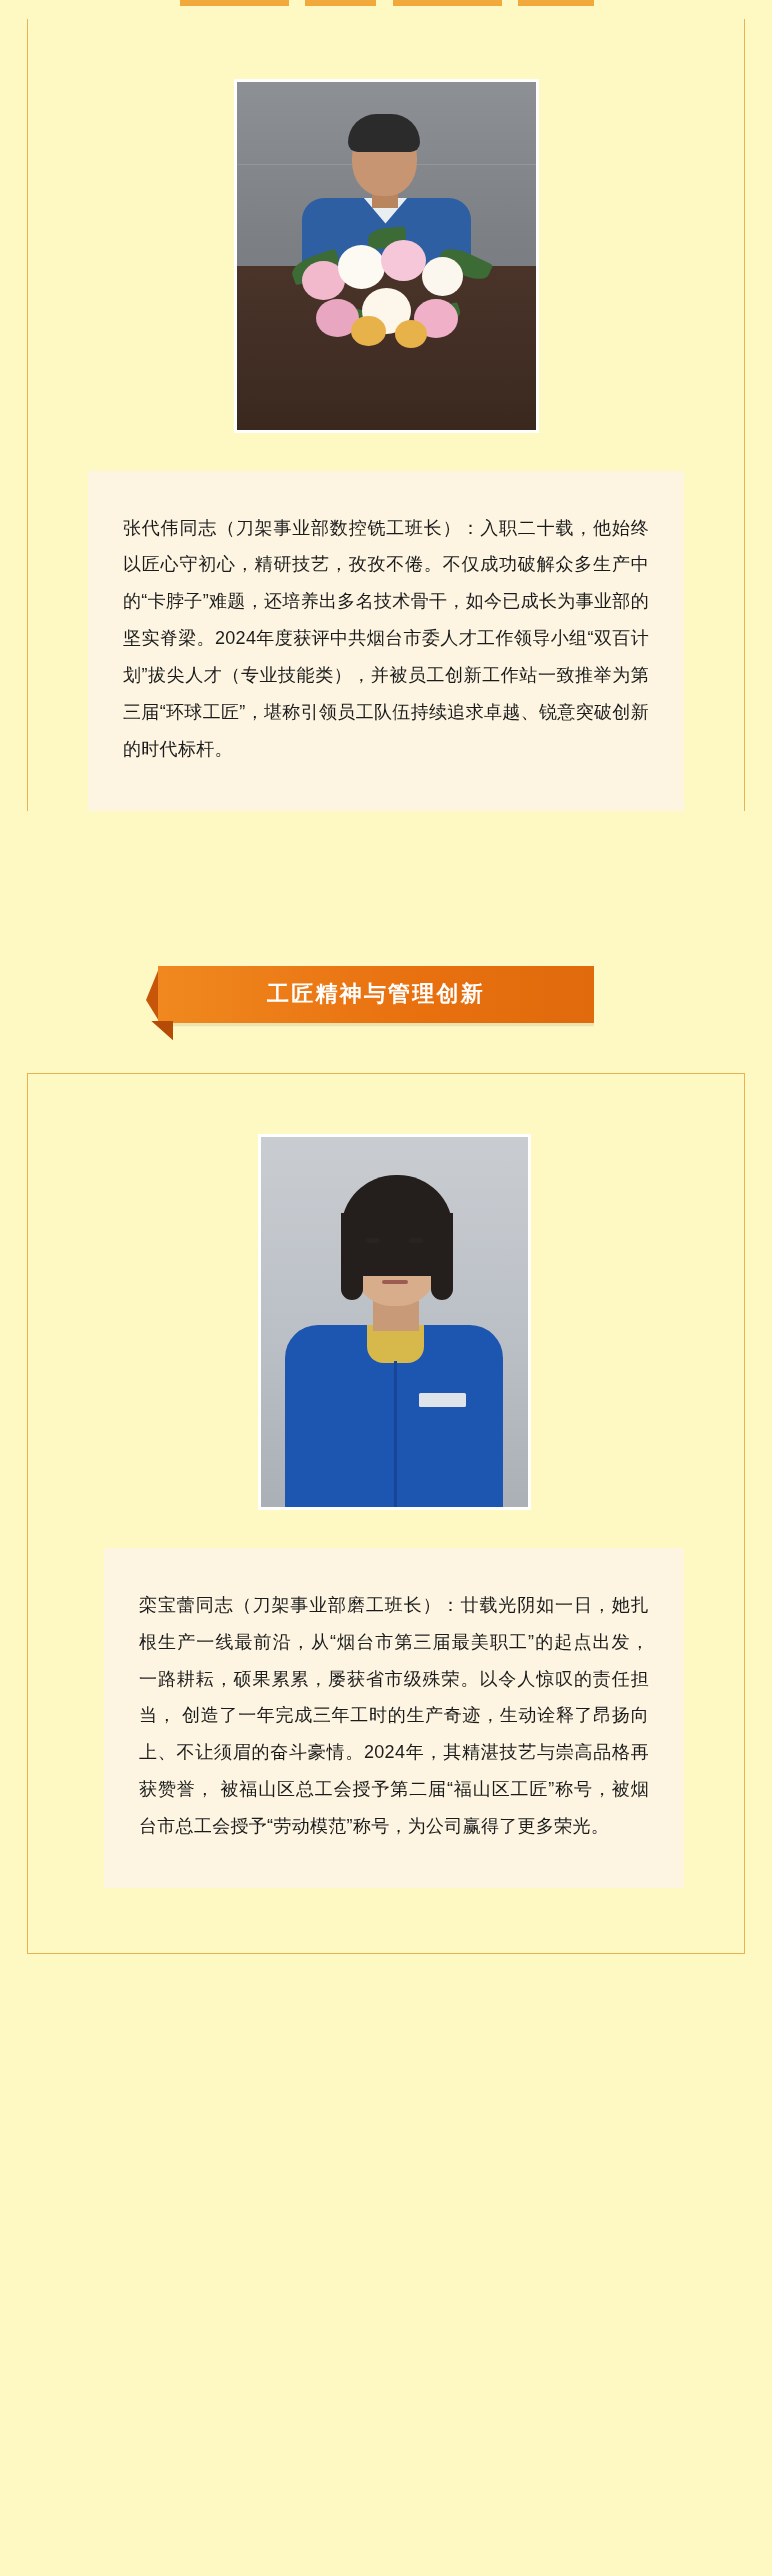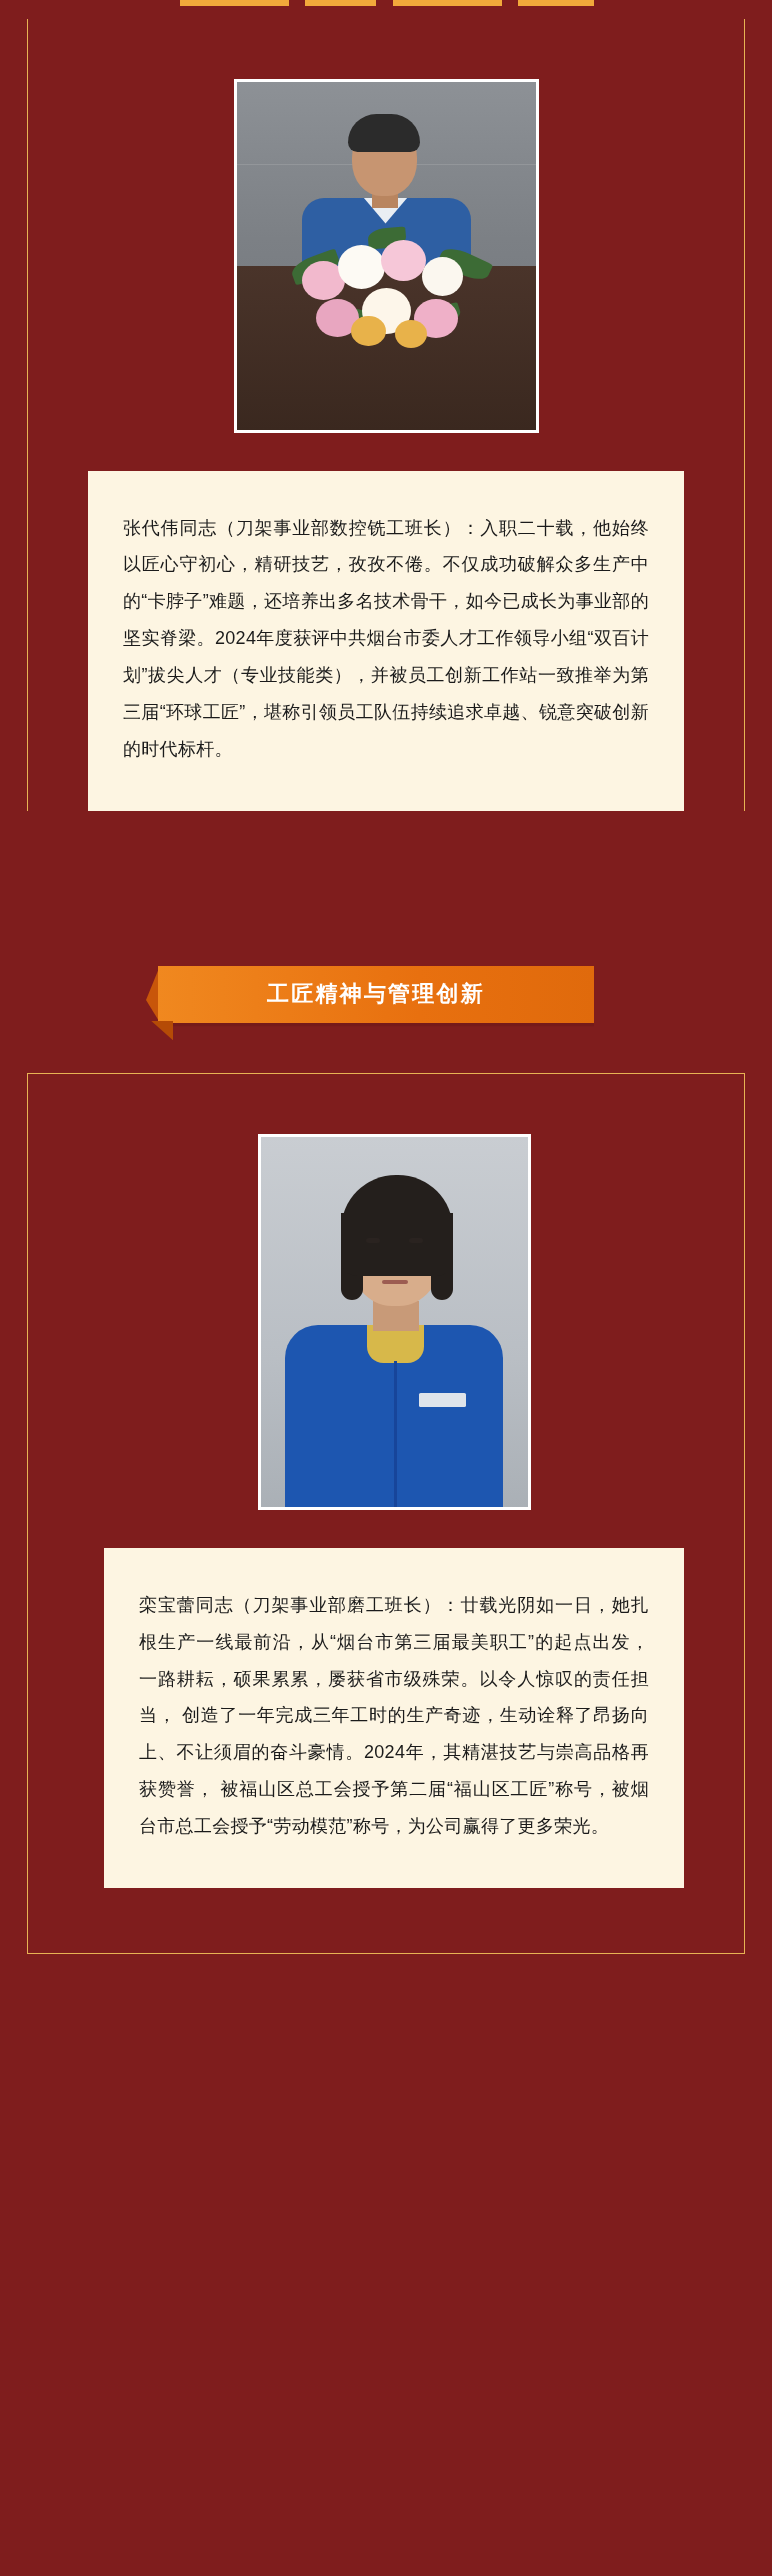--- a/index.html
+++ b/index.html
@@ -7,21 +7,21 @@
     padding: 0;
     background: #ffffff;
   }
   body {
     font-family: "Liberation Sans", sans-serif;
   }
   .page {
     position: relative;
     width: 772px;
     min-height: 2576px;
-    background: #7f1d1d;
+    background: #fef9c3;
     overflow: hidden;
   }
   
   .top-stripes {
     position: absolute;
     top: 0;
     left: 0;
     width: 772px;
     height: 18.5px;
   }

